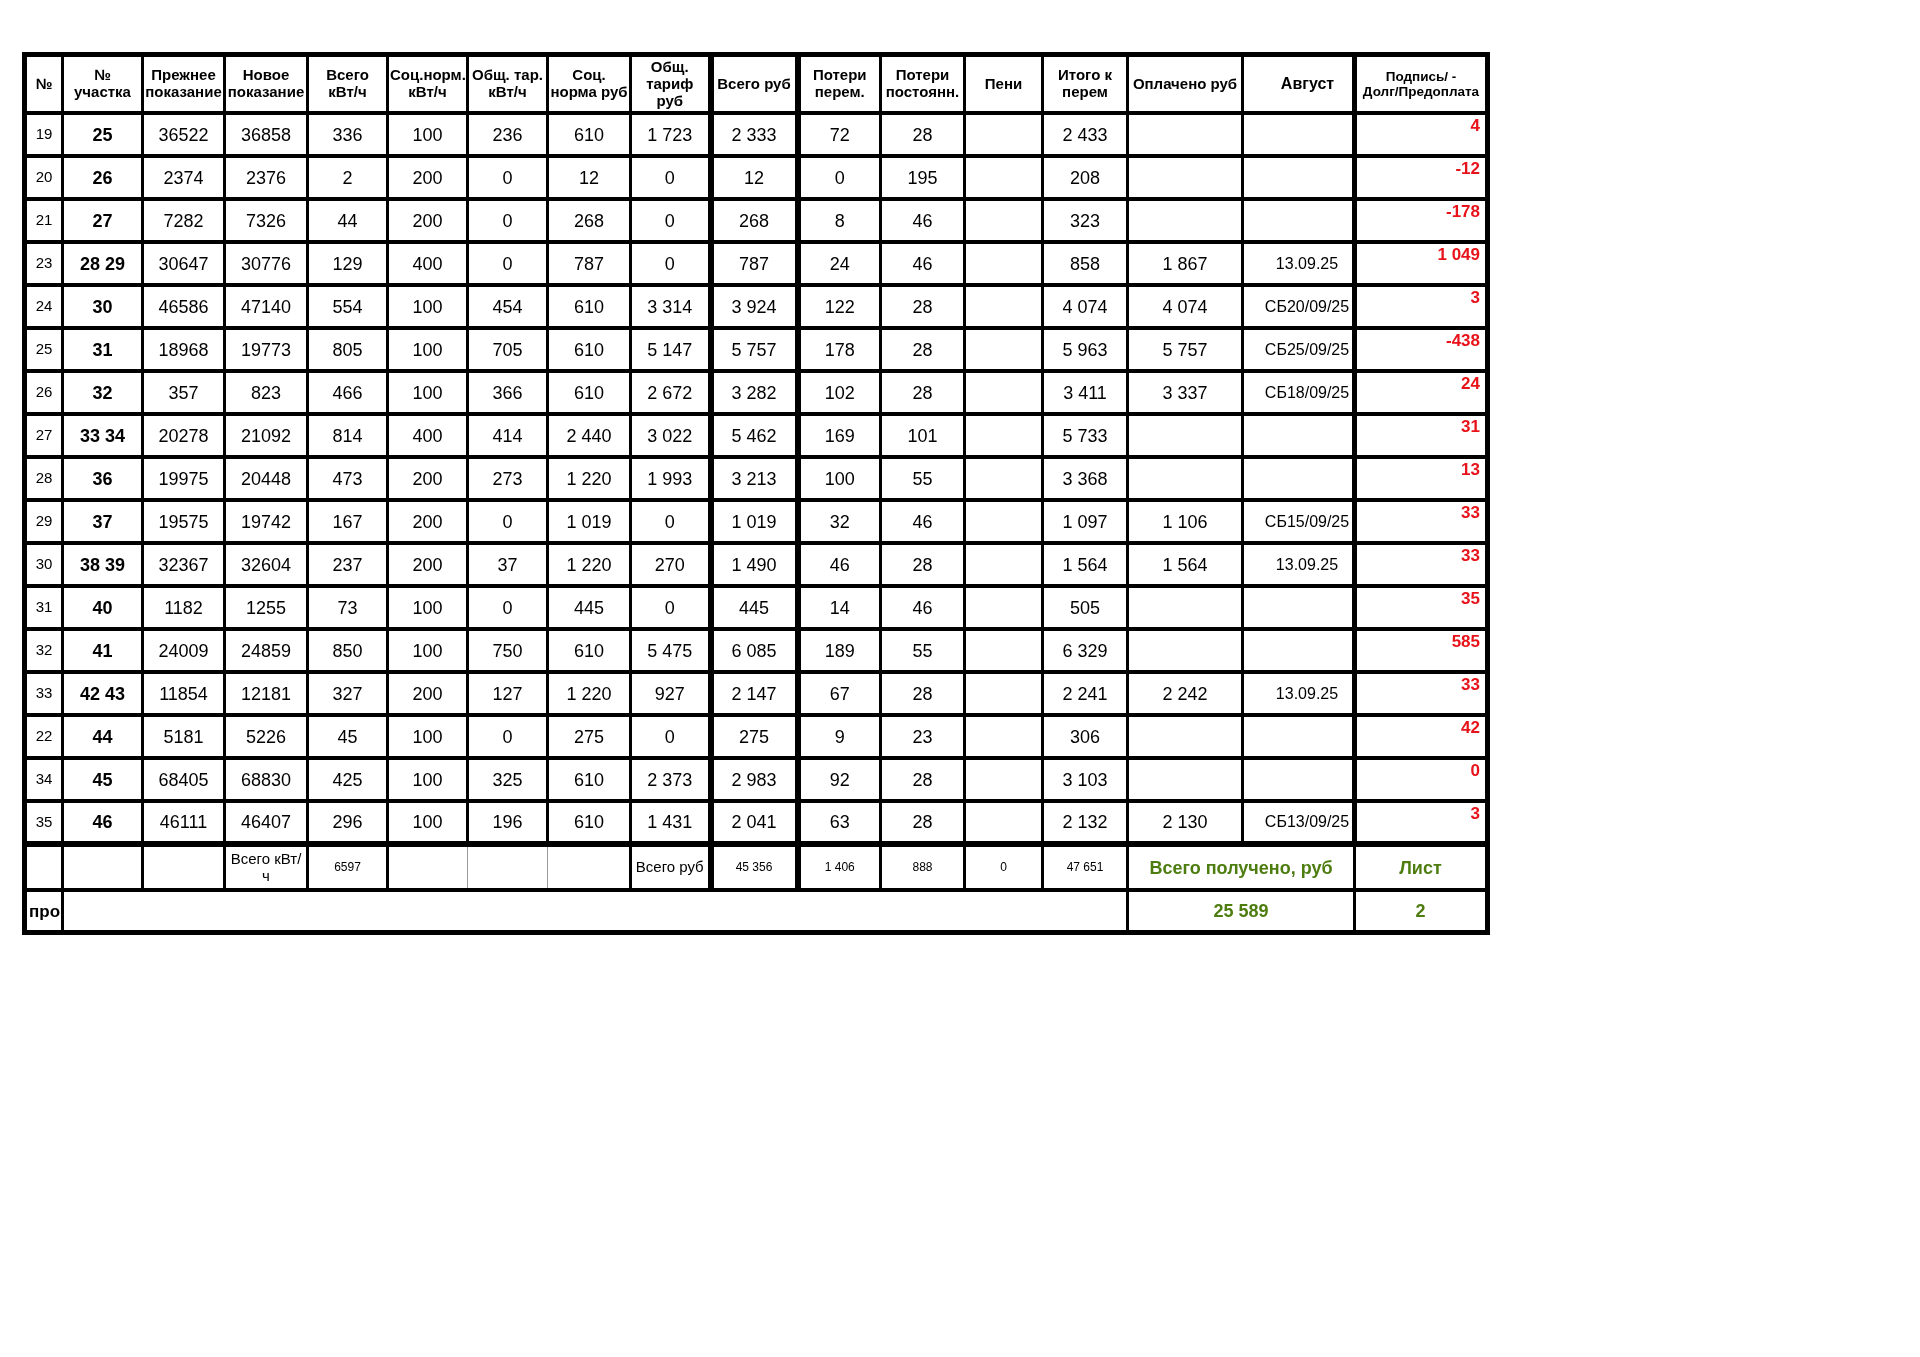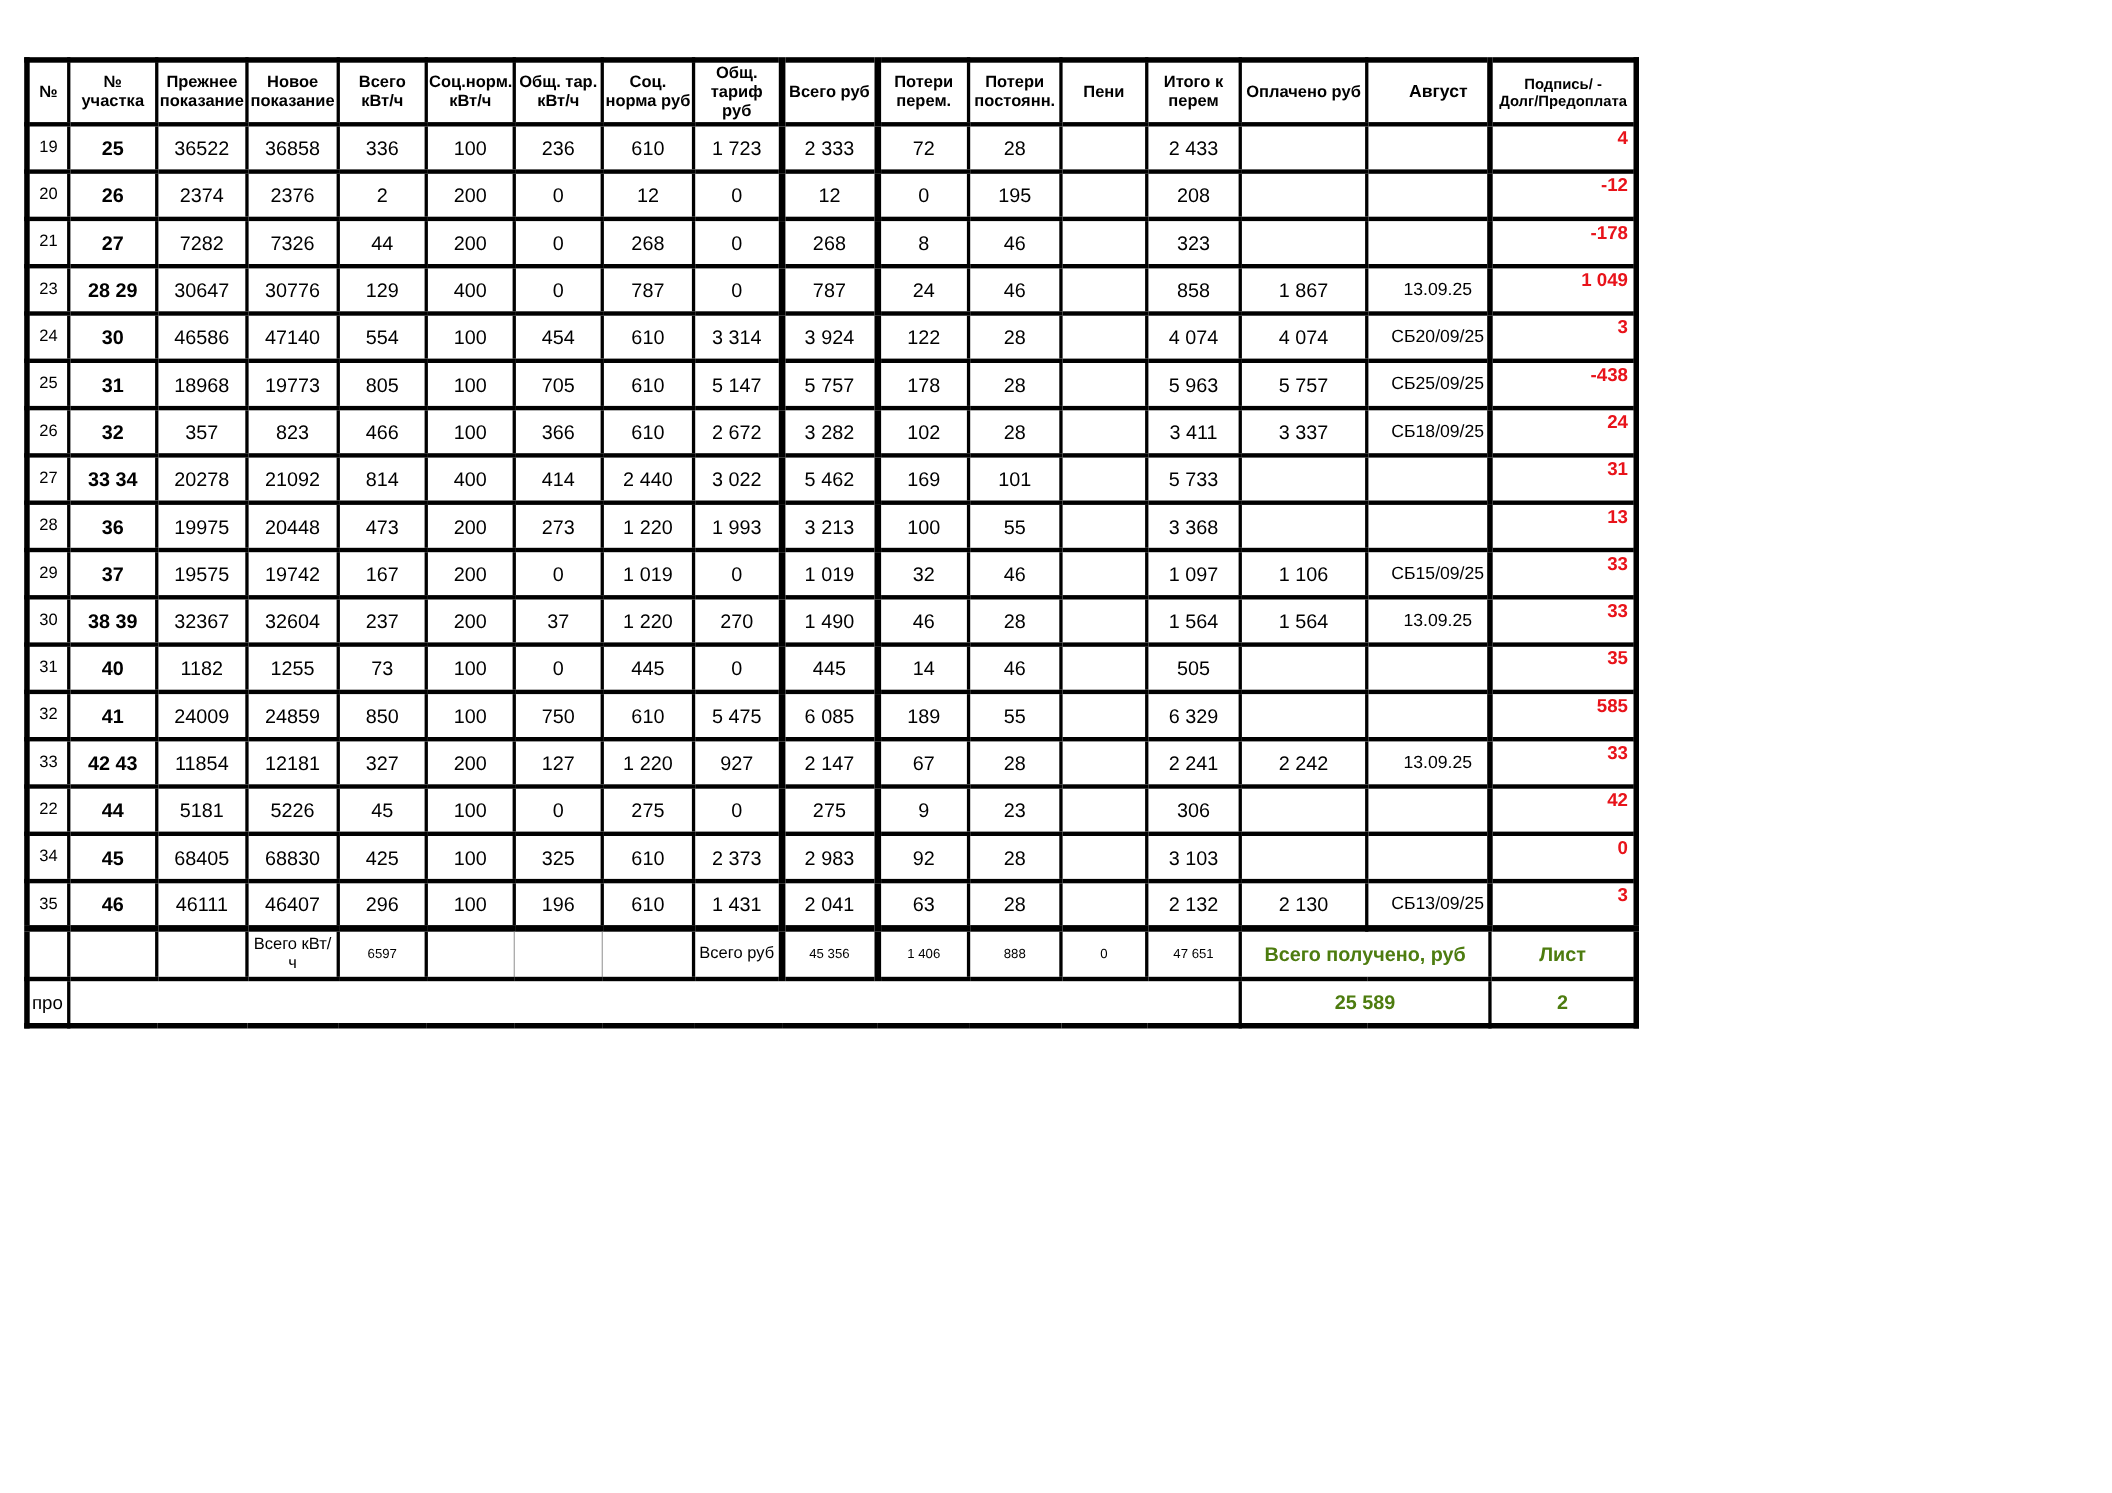--- a/index.html
+++ b/index.html
@@ -36,21 +36,21 @@
   th.c16{font-size:13.5px;}
   
   tr.summary{height:46px;}
   tr.summary td{border-top-width:6px;font-size:12px;}
   tr.summary td.ls{border-left:1px solid #999;border-right:1px solid #999;}
   tr.summary td.lbl{font-size:15px;}
   tr.summary td.bold,td.bold{font-weight:bold;font-size:18px;color:#4d7c0f;}
   
   tr.pro-row{height:42px;}
   td.pro{
-    font-weight:normal;text-align:left;padding:0 0 0 2px;
+    font-weight:bold;text-align:left;padding:0 0 0 2px;
     white-space:nowrap;overflow:hidden;font-size:17px;
   }
   
   tr.bottom{height:44px;}
   tr.bottom td{font-weight:bold;font-size:18px;}
 </style>
 </head>
 <body>
 
 <table>

